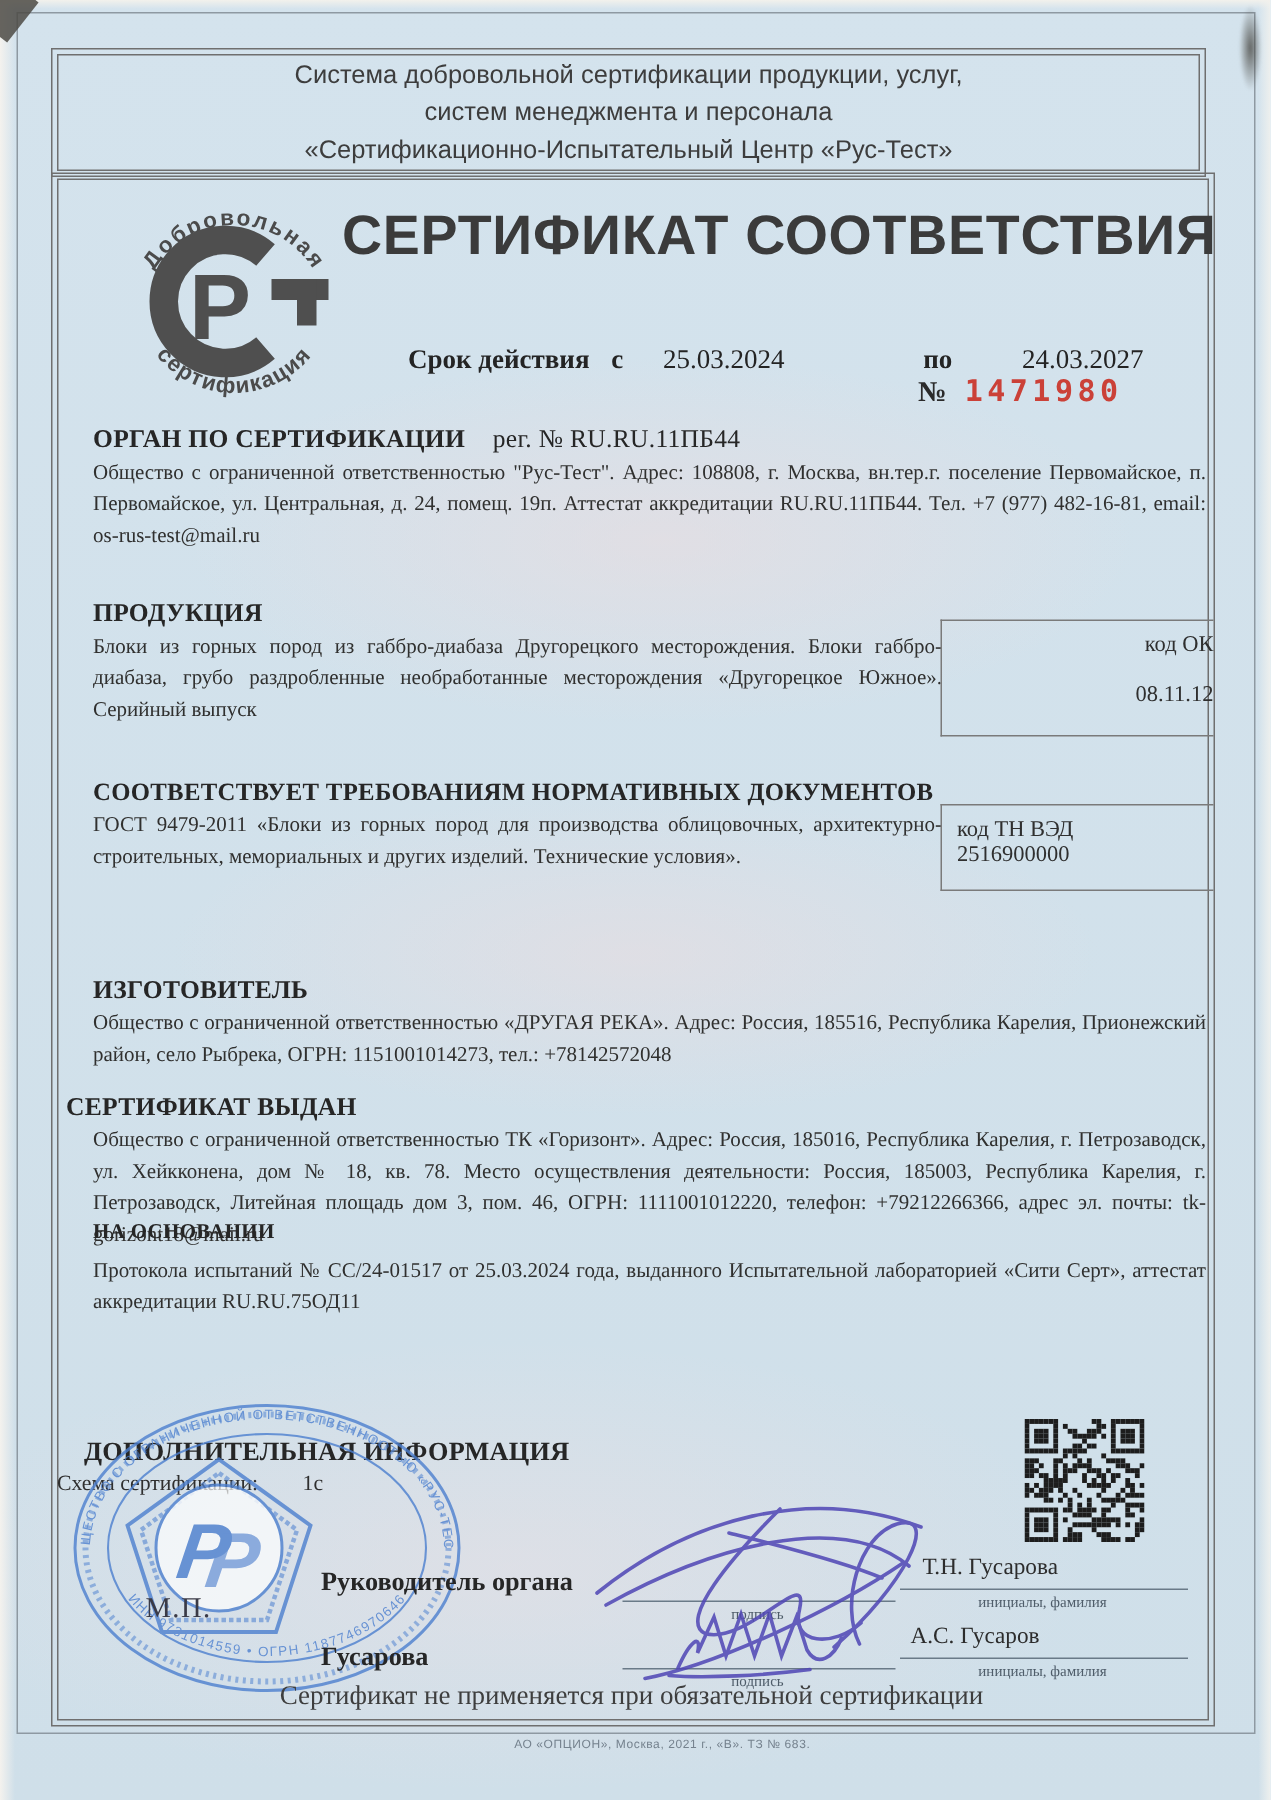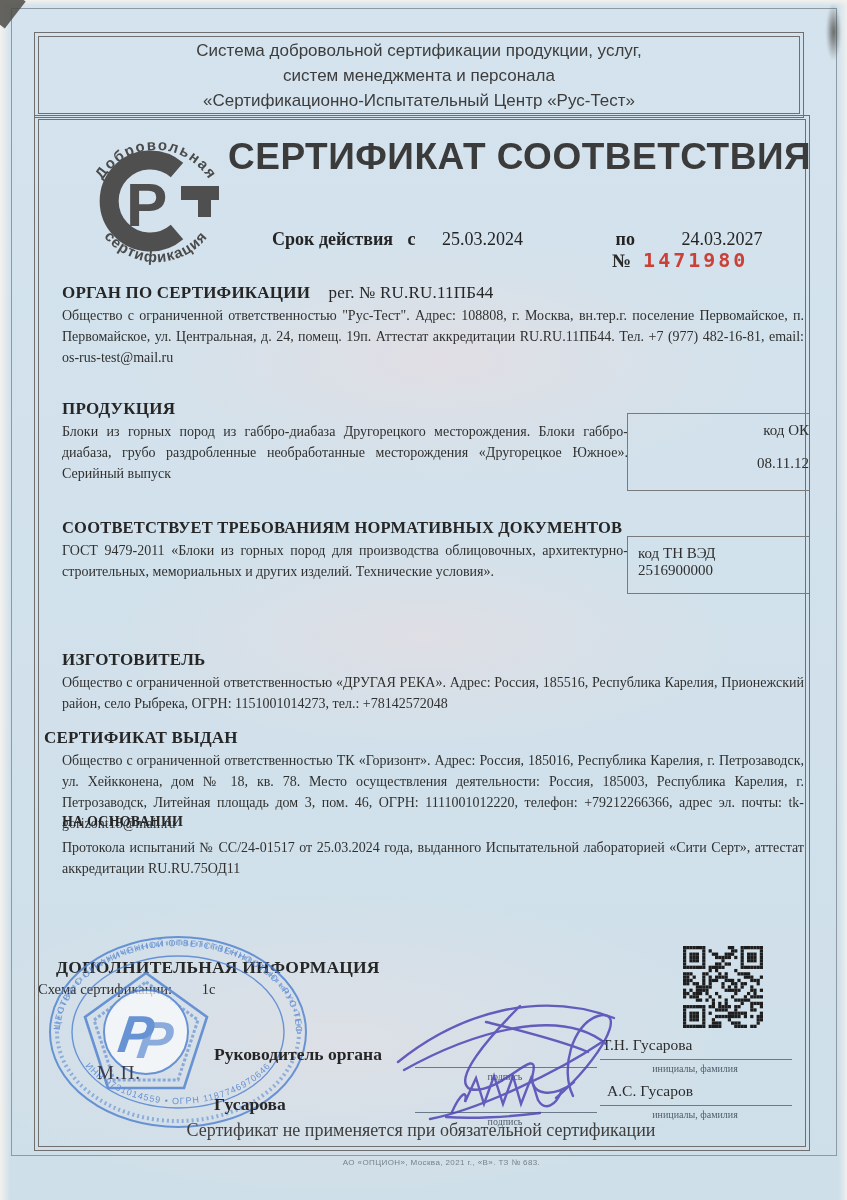--- a/index.html
+++ b/index.html
@@ -11,21 +11,21 @@
       radial-gradient(ellipse 440px 170px at 52% 30%, rgba(236,220,222,.55), rgba(236,220,222,0) 72%),
       radial-gradient(ellipse 430px 150px at 50% 53%, rgba(236,220,222,.5), rgba(236,220,222,0) 72%),
       radial-gradient(ellipse 540px 210px at 40% 87%, rgba(238,224,226,.45), rgba(238,224,226,0) 72%),
       linear-gradient(#d4e3ed,#cfdfe9);
   }
   .edge-left{position:absolute;left:0;top:0;width:10px;height:1200px;background:linear-gradient(90deg,#f4f2ee,rgba(244,242,238,0));}
   .edge-right{position:absolute;right:0;top:0;width:8px;height:1200px;background:linear-gradient(270deg,#eef0ee,rgba(238,240,238,0));}
   .edge-top{position:absolute;left:0;top:0;width:847px;height:6px;background:linear-gradient(#f2f1ec,rgba(242,241,236,0));}
   .outer-border{position:absolute;left:11px;top:8px;width:824px;height:1146px;border:1px solid #8e99a2;}
   .header-box{position:absolute;left:38px;top:36px;width:760px;height:76px;border:1px solid #6f6f6f;outline:1px solid #6f6f6f;outline-offset:3px;
-    display:flex;flex-direction:column;justify-content:center;align-items:center;
+    display:flex;flex-direction:column;align-items:center;
     font-family:"Liberation Sans","DejaVu Sans",sans-serif;font-size:17px;line-height:25px;color:#3d3d3d;}
   .main-box{position:absolute;left:38px;top:119px;width:766px;height:1026px;border:1px solid #6f6f6f;outline:1px solid #6f6f6f;outline-offset:3px;}
   .title{position:absolute;left:228px;top:136px;font-family:"Liberation Sans","DejaVu Sans",sans-serif;
     font-weight:bold;font-size:37px;letter-spacing:.5px;color:#3b3b3b;white-space:nowrap;}
   .cert-no-line{position:absolute;left:278px;top:196px;font-size:19px;color:#242424;}
   .cert-no-line .nm{border-bottom:1px solid #4a4a4a;padding:0 2px;}
   .validity{position:absolute;left:272px;top:229px;font-size:18px;color:#242424;white-space:nowrap;}
   .validity b{font-weight:bold;}
   .validity .d1{margin-left:22px;}
   .validity .po{margin-left:88px;font-weight:bold;}
@@ -470,21 +470,21 @@
     <g transform="skewX(-8)">
       <text x="108" y="140" font-family="Liberation Sans, sans-serif" font-size="52" font-weight="bold" font-style="italic" fill="#4c7fcf">Р</text>
       <text x="128" y="146" font-family="Liberation Sans, sans-serif" font-size="52" font-weight="bold" font-style="italic" fill="#4c7fcf" opacity=".75">Р</text>
     </g>
   </svg>
   <div class="mp">М.П.</div>
 
   <div class="sig-label" style="left:214px;top:1044px;">Руководитель органа</div>
   <div class="sig-line" style="left:415px;top:1067px;width:182px;"></div>
   <div class="sig-caption" style="left:455px;top:1071px;width:100px;">подпись</div>
-  <div class="sig-name" style="left:602px;top:1036px;">Т.Н. Гусарова</div>
+  <div class="sig-name" style="left:615px;top:1036px;">Т.Н. Гусарова</div>
   <div class="sig-line" style="left:600px;top:1059px;width:192px;"></div>
   <div class="sig-caption" style="left:620px;top:1063px;width:150px;">инициалы, фамилия</div>
 
   <div class="sig-label" style="left:214px;top:1094px;">Гусарова</div>
   <div class="sig-line" style="left:415px;top:1112px;width:182px;"></div>
   <div class="sig-caption" style="left:455px;top:1116px;width:100px;">подпись</div>
   <div class="sig-name" style="left:607px;top:1082px;">А.С. Гусаров</div>
   <div class="sig-line" style="left:600px;top:1105px;width:192px;"></div>
   <div class="sig-caption" style="left:620px;top:1109px;width:150px;">инициалы, фамилия</div>
 

